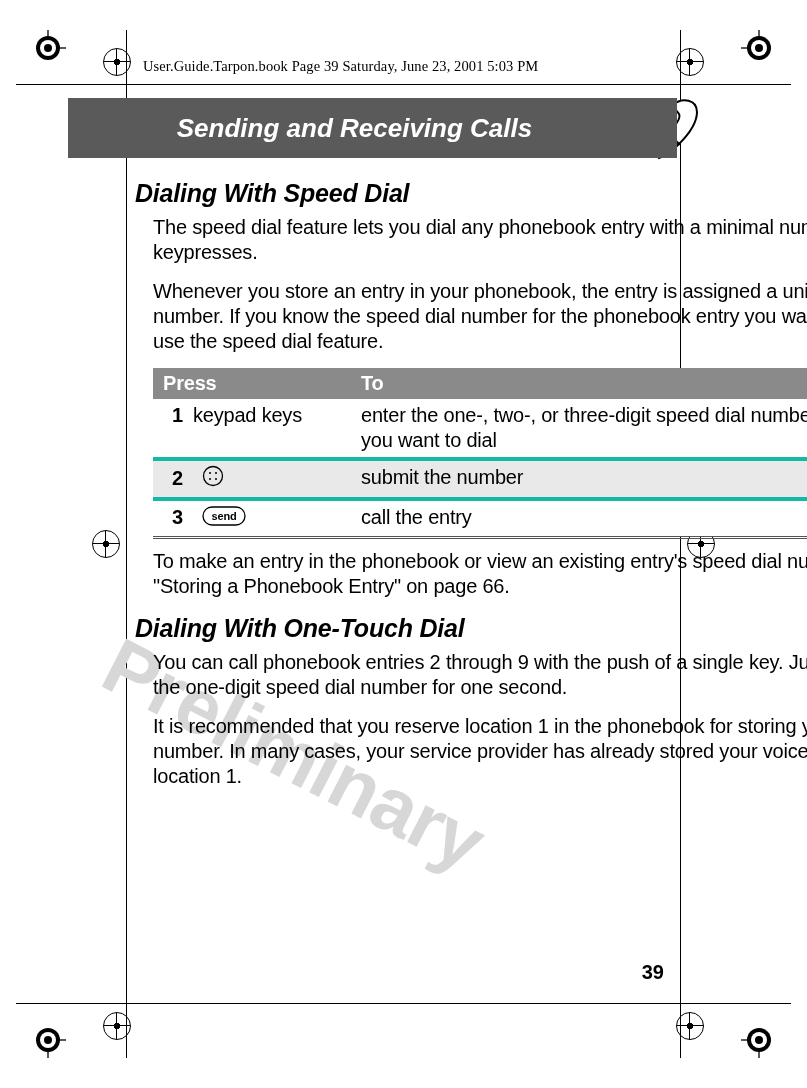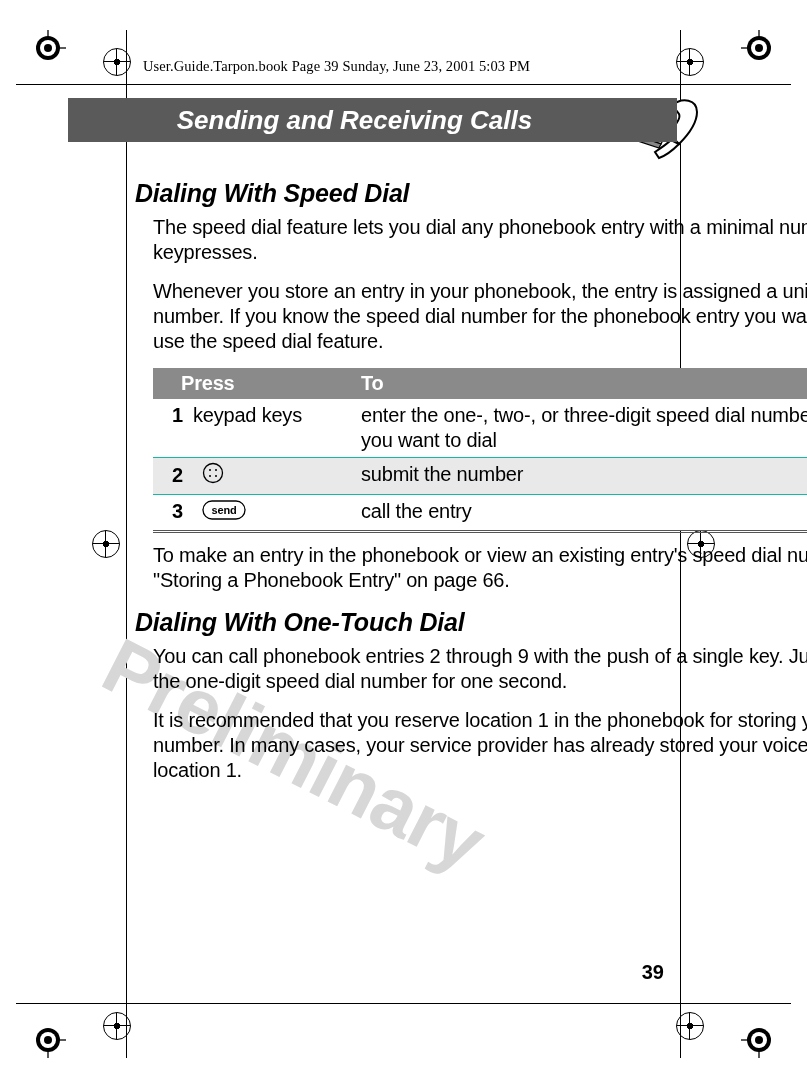--- a/index.html
+++ b/index.html
@@ -63,21 +63,21 @@
     background: #fff;
     padding: 0 6px 0 0;
     z-index: 5;
     letter-spacing: 0.1px;
   }
   .chapter-bar {
     position: absolute;
     top: 98px;
     left: 68px;
     right: 130px;
-    height: 44px;
+    height: 60px;
     background: #5a5a5a;
     display: flex;
     align-items: center;
     justify-content: center;
     color: #fff;
     font-style: italic;
     font-weight: 700;
     font-size: 26px;
     font-family: Arial, sans-serif;
     z-index: 2;
@@ -123,23 +123,23 @@
     font-size: 20px;
   }
   thead th {
     background: #8a8a8a;
     color: #fff;
     text-align: left;
     font-weight: 700;
     padding: 3px 8px;
     font-size: 20px;
   }
-  thead th:first-child { width: 200px; padding-left: 28px; margin-top: 48px; }
+  thead th:first-child { width: 200px; padding-left: 10px; margin-top: 48px; }
   tbody td {
-    border-bottom: 1px solid #14b8a6;
+    border-bottom: 4px solid #14b8a6;
     padding: 4px 8px;
     vertical-align: top;
     font-weight: 300;
   }
   tbody tr:last-child td { border-bottom: 3px double #555; }
   tbody tr:nth-child(1) td { background: #fff; }
   tbody tr:nth-child(2) td { background: #e9e9e9; }
   tbody tr:nth-child(3) td { background: #fff; }
   .stepnum { font-weight: 700; display: inline-block; width: 22px; text-align: right; margin-right: 10px; }
   .key-icon {
@@ -217,21 +217,21 @@
 <div class="vline vline-l"></div>
 <div class="vline vline-r"></div>
 
 <div class="reg-circle reg-tl"></div>
 <div class="reg-circle reg-tr"></div>
 <div class="reg-circle reg-bl"></div>
 <div class="reg-circle reg-br"></div>
 <div class="reg-circle reg-ml"></div>
 <div class="reg-circle reg-mr"></div>
 
-<div class="header-info">User.Guide.Tarpon.book  Page 39  Sunday, June 23, 2001  5:03 PM</div>
+<div class="header-info">User.Guide.Tarpon.book  Page 39  Saturday, June 23, 2001  5:03 PM</div>
 
 <div class="chapter-bar">
   <span>Sending and Receiving Calls</span>
 </div>
 
 <div class="phone-icon">
   <svg viewBox="0 0 72 70" width="72" height="70">
     <path d="M6 40 L26 32 L34 40 L30 48 Z" fill="#bdbdbd" stroke="#000" stroke-width="1.3"></path>
     <path d="M6 40 L4 44 L28 52 L30 48 Z" fill="#888" stroke="#000" stroke-width="1.3"></path>
     <path d="M40 10 C52 0 66 4 66 16 C66 26 58 38 48 48 C44 44 40 40 38 36 C46 28 50 22 48 18 C46 14 42 12 40 10 Z" fill="#fff" stroke="#000" stroke-width="2"></path>

